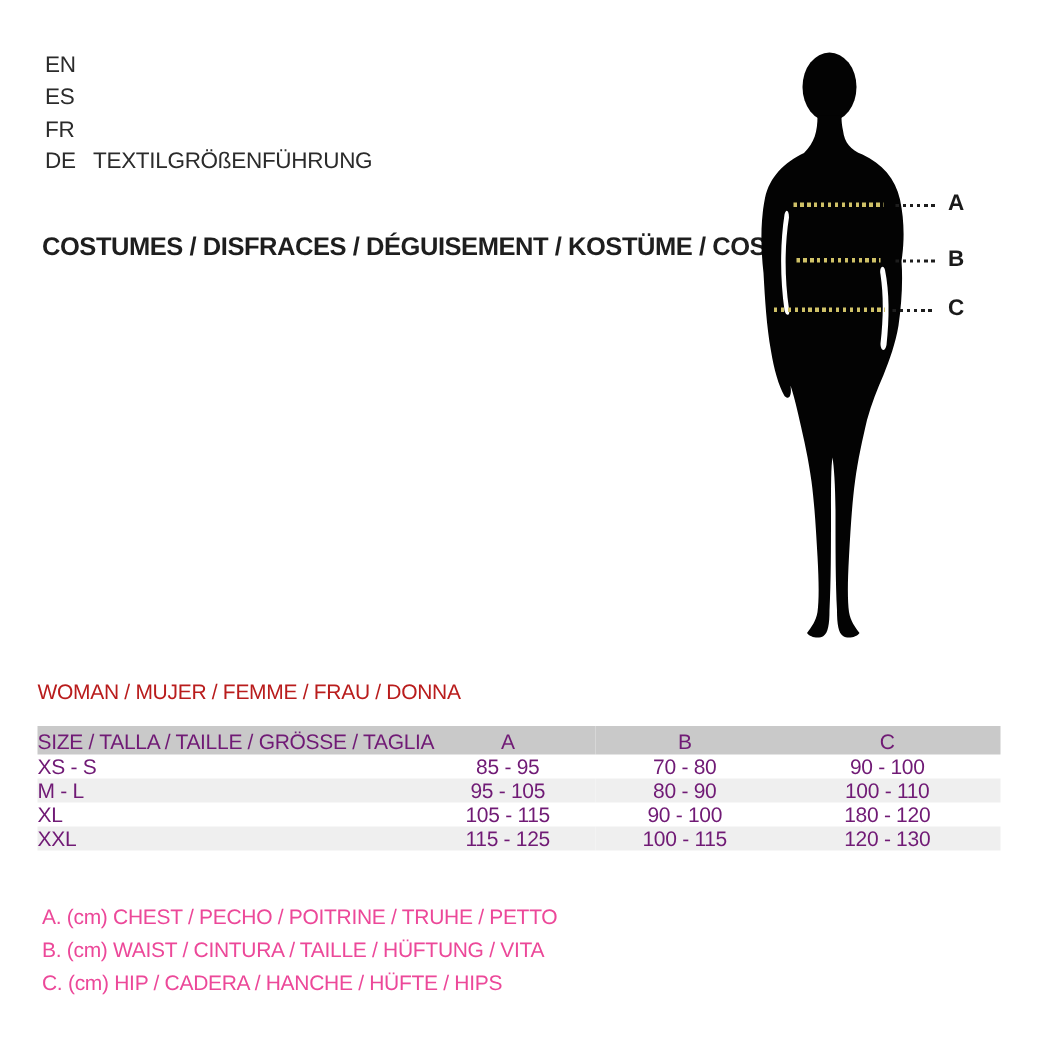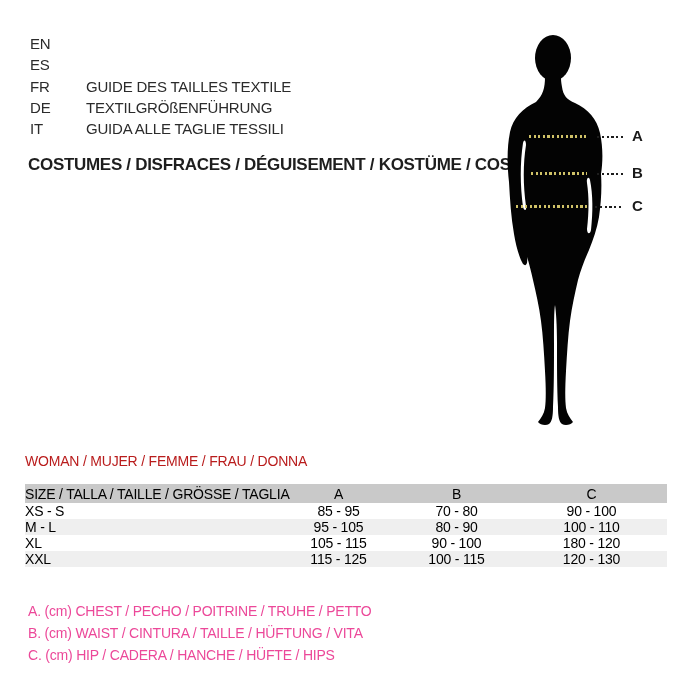--- a/index.html
+++ b/index.html
@@ -5,40 +5,40 @@
   html,body{margin:0;padding:0;}
   body{
     width:700px;height:700px;position:relative;background:#ffffff;
     font-family:"Liberation Sans","DejaVu Sans",sans-serif;
     color:#2b2b2b;overflow:hidden;
   }
   .abs{position:absolute;}
 
   
   .lang-list{left:30px;top:33px;}
-  .lang-row{display:flex;line-height:21.3px;font-size:15px;letter-spacing:-0.2px;color:#2b2b2b;gap:24px;}
+  .lang-row{display:flex;line-height:21.3px;font-size:15px;letter-spacing:-0.2px;color:#2b2b2b;}
   .lang-code{width:32px;flex:0 0 32px;}
   .lang-label{white-space:nowrap;}
 
   
   .title{left:28px;top:155px;font-size:17px;font-weight:bold;letter-spacing:-0.3px;color:#1e1e1e;white-space:nowrap;}
 
   
   .figure-wrap{left:500px;top:33px;width:110px;height:400px;}
 
   
   .dash-yellow{height:2.5px;background:repeating-linear-gradient(to right,#cfc167 0 2.2px,transparent 2.2px 4.6px);}
   .dash-black{height:2px;background:repeating-linear-gradient(to right,#1d1d1d 0 2.2px,transparent 2.2px 4.8px);}
   .marker-label{font-size:15px;font-weight:bold;color:#1a1a1a;line-height:16px;}
 
   
   .section-label{left:25px;top:453px;font-size:14px;letter-spacing:-0.2px;color:#b91c1c;white-space:nowrap;}
 
   
-  .size-table{left:25px;top:484px;width:642px;border-collapse:collapse;table-layout:fixed;font-size:14px;color:#000000;}
+  .size-table{left:25px;top:484px;width:642px;border-collapse:collapse;table-layout:fixed;font-size:14px;color:#701a75;}
   .size-table th,.size-table td{padding:0;font-weight:normal;letter-spacing:-0.2px;white-space:nowrap;}
   .size-table thead tr{background:#c9c9c9;height:19px;}
   .size-table tbody tr{height:14px;}
   .size-table tbody tr.alt{background:#efefef;}
   .col-size{text-align:left;padding-left:3px;}
   .col-a,.col-b{text-align:center;}
   .col-c{text-align:center;padding-right:33px;}
 
   
   .legend{left:28px;top:601px;}
@@ -49,29 +49,24 @@
 
 <div class="abs lang-list">
   <div class="lang-row">
     <span class="lang-code">EN</span>
   </div>
   <div class="lang-row">
     <span class="lang-code">ES</span>
   </div>
   <div class="lang-row">
     <span class="lang-code">FR</span>
-    <span class="lang-label">GUIDE DES TAILLES TEXTILE</span>
   </div>
   <div class="lang-row">
     <span class="lang-code">DE</span>
     <span class="lang-label">TEXTILGRÖßENFÜHRUNG</span>
-  </div>
-  <div class="lang-row">
-    <span class="lang-code">IT</span>
-    <span class="lang-label">GUIDA ALLE TAGLIE TESSILI</span>
   </div>
 </div>
 
 <div class="abs title">COSTUMES / DISFRACES / DÉGUISEMENT / KOSTÜME / COSTUMI</div>
 
 <div class="abs figure-wrap">
   <svg width="110" height="400" viewBox="0 0 110 400" xmlns="http://www.w3.org/2000/svg">
     <g fill="#030303">
       <ellipse cx="53" cy="25" rx="18" ry="23"></ellipse>
       <path d="M45,44

